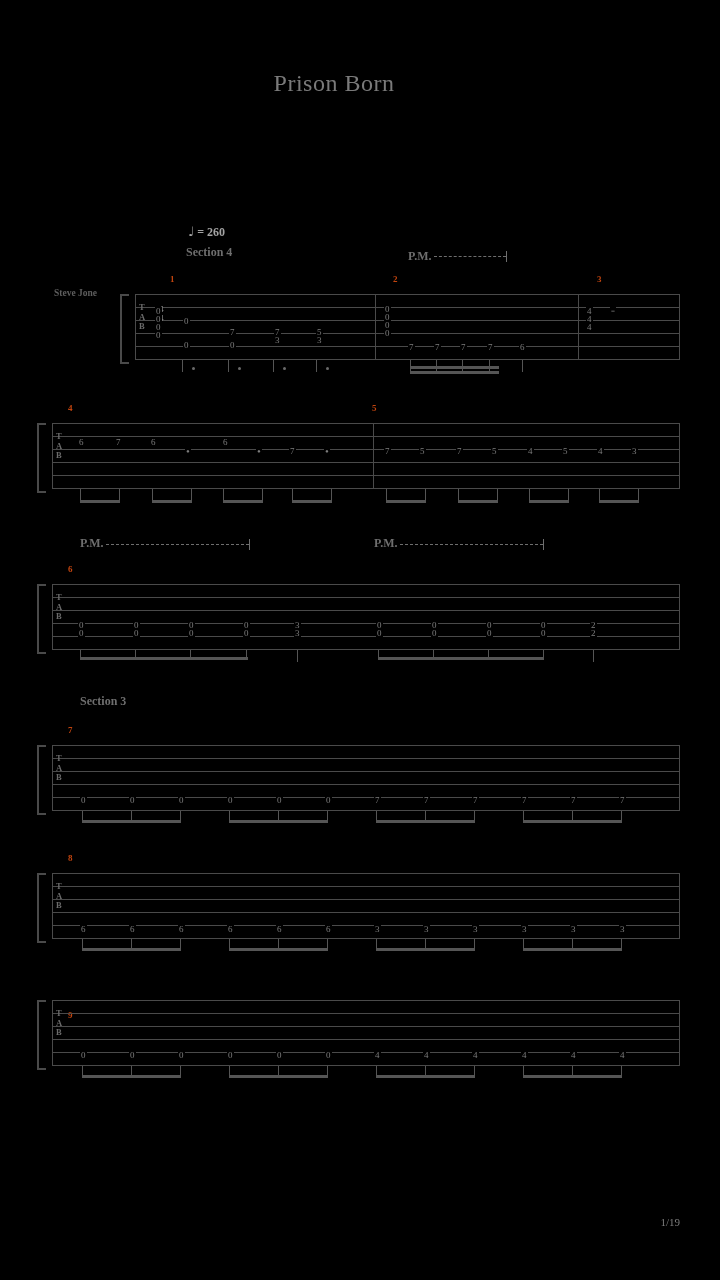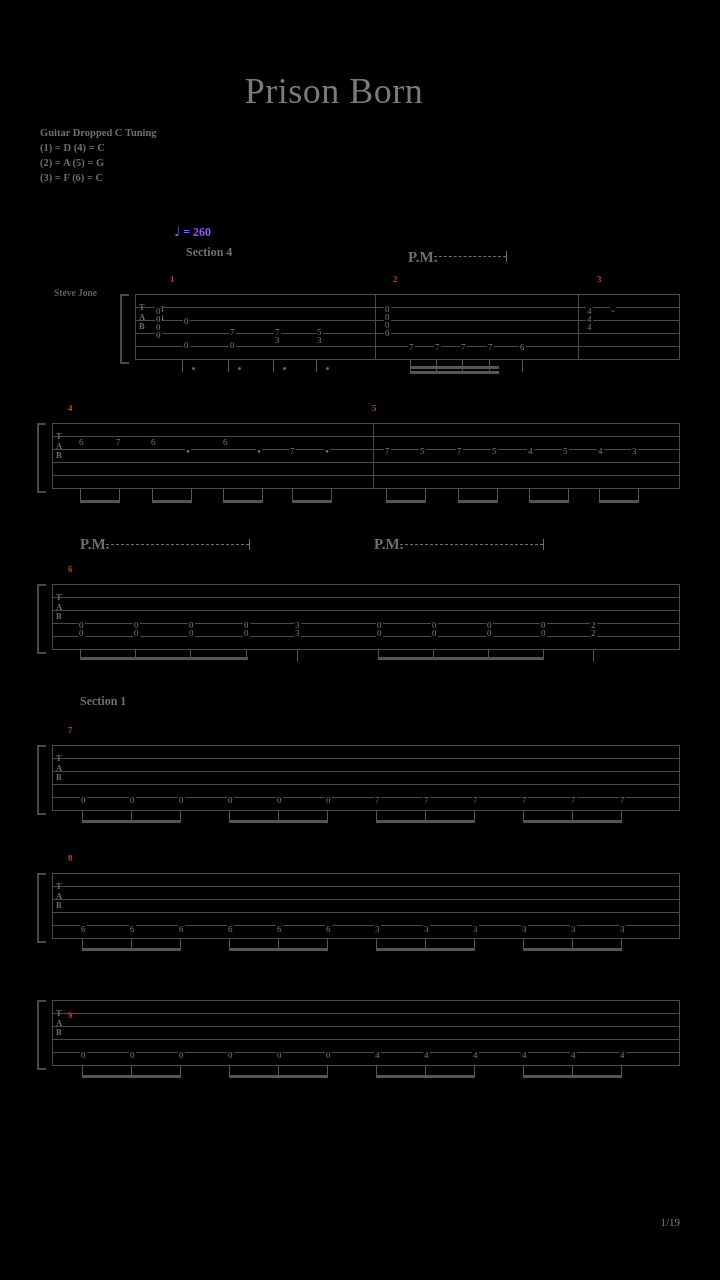--- a/index.html
+++ b/index.html
@@ -1,61 +1,55 @@
 <!DOCTYPE html>
 <html><head>
 <meta charset="utf-8">
 <style>
   html,body{margin:0;padding:0;background:#000;}
   body{width:720px;height:1280px;position:relative;font-family:"Liberation Sans",sans-serif;overflow:hidden;}
   .page{position:absolute;left:0;top:0;width:720px;height:1280px;}
-  .title{position:absolute;top:70px;left:0;width:668px;text-align:center;font-family:"Liberation Serif",serif;font-size:36px;color:#7a7a7a;letter-spacing:.5px;}
+  .title{position:absolute;top:70px;left:0;width:668px;text-align:center;font-family:"Liberation Serif",serif;font-size:24px;color:#7a7a7a;letter-spacing:.5px;}
   .tuning{position:absolute;left:40px;top:125px;color:#6e6e6e;font-size:10.5px;font-weight:bold;line-height:15px;font-family:"Liberation Serif",serif;}
-  .tempo{position:absolute;left:174px;top:224px;color:#8b5cf6;font-size:12px;font-weight:bold;font-family:"Liberation Serif",serif;}
+  .tempo{position:absolute;left:188px;top:224px;color:#a3a3a3;font-size:12px;font-weight:bold;font-family:"Liberation Serif",serif;}
   .tempo .note{font-family:"DejaVu Sans",sans-serif;font-size:13px;}
   .section-label{position:absolute;color:#6e6e6e;font-size:12px;font-weight:bold;font-family:"Liberation Serif",serif;}
   .artist{position:absolute;left:54px;top:288px;color:#5e5e5e;font-size:9.5px;font-weight:bold;font-family:"Liberation Serif",serif;}
   .bar-num{position:absolute;color:#c1440e;font-size:9px;font-weight:bold;font-family:"Liberation Serif",serif;}
   
   .sys{position:absolute;}
   .line{position:absolute;left:0;height:1px;background:#4a4a4a;}
   .vline{position:absolute;width:1px;background:#4a4a4a;}
   .brace{position:absolute;width:7px;border-left:2px solid #4a4a4a;border-top:2px solid #4a4a4a;border-bottom:2px solid #4a4a4a;}
   .tabmark{position:absolute;color:#6b6b6b;font-size:8.5px;font-weight:bold;line-height:9.5px;font-family:"Liberation Serif",serif;letter-spacing:0;}
   .num{position:absolute;color:#7d7d7d;font-size:9px;font-family:"Liberation Serif",serif;background:#000;padding:0 1px;line-height:9px;}
   .ts{position:absolute;color:#7d7d7d;font-size:9px;font-family:"Liberation Serif",serif;line-height:9px;font-weight:bold;}
   .stem{position:absolute;width:1px;background:#555;}
   .beam{position:absolute;height:3px;background:#555;}
   .dot{position:absolute;width:3px;height:3px;background:#6a6a6a;border-radius:50%;}
-  .pm{position:absolute;color:#6e6e6e;font-size:15px;font-weight:bold;font-family:"Liberation Serif",serif;}
+  .pm{position:absolute;color:#6e6e6e;font-size:12px;font-weight:bold;font-family:"Liberation Serif",serif;}
   .pmline{position:absolute;border-top:1px dashed #6e6e6e;height:0;}
   .pmend{position:absolute;width:1px;background:#6e6e6e;}
   .pagenum{position:absolute;right:40px;bottom:52px;color:#7d7d7d;font-size:11px;font-family:"Liberation Serif",serif;}
 </style>
 </head>
 <body>
 
 <div class="page">
 
   <div class="title">Prison Born</div>
 
-  <div class="tuning">
-    <div>Guitar Dropped C Tuning</div>
-    <div>(1) = D (4) = C</div>
-    <div>(2) = A (5) = G</div>
-    <div>(3) = F (6) = C</div>
-  </div>
 
   <div class="tempo">
     <span class="note">♩</span>
     <span>= 260</span>
   </div>
 
   <div class="section-label" style="left:186px;top:245px;">Section 4</div>
-  <div class="section-label" style="left:80px;top:694px;">Section 1</div>
+  <div class="section-label" style="left:80px;top:694px;">Section 3</div>
 
   <div class="artist">Steve Jone</div>
 
   <div class="sys">
     <div class="bar-num" style="left:170px;top:274px;">1</div>
     <div class="bar-num" style="left:393px;top:274px;">2</div>
     <div class="bar-num" style="left:597px;top:274px;">3</div>
 
     <div class="pm" style="left:408px;top:249px;">P.M.</div>
     <div class="pmline" style="left:434px;top:256px;width:72px;"></div>

